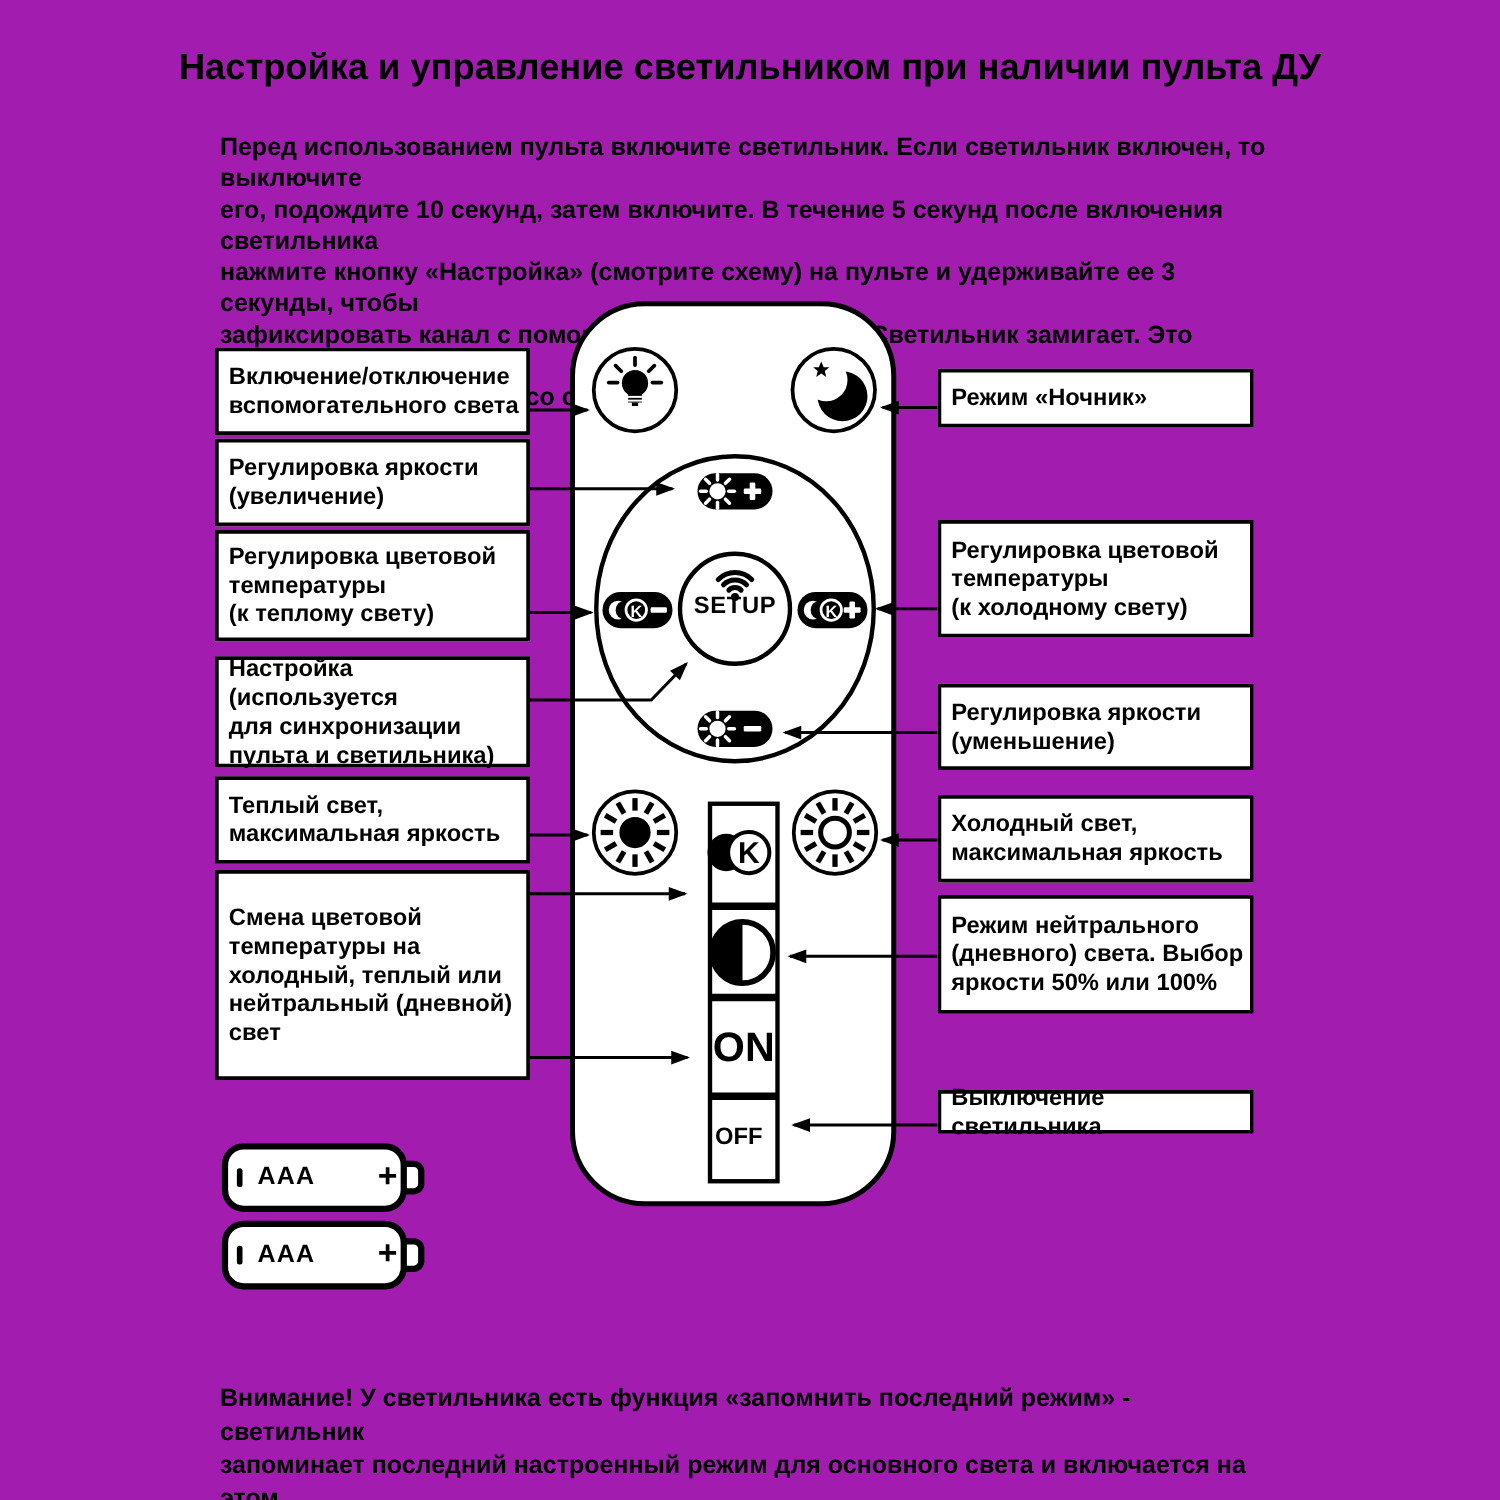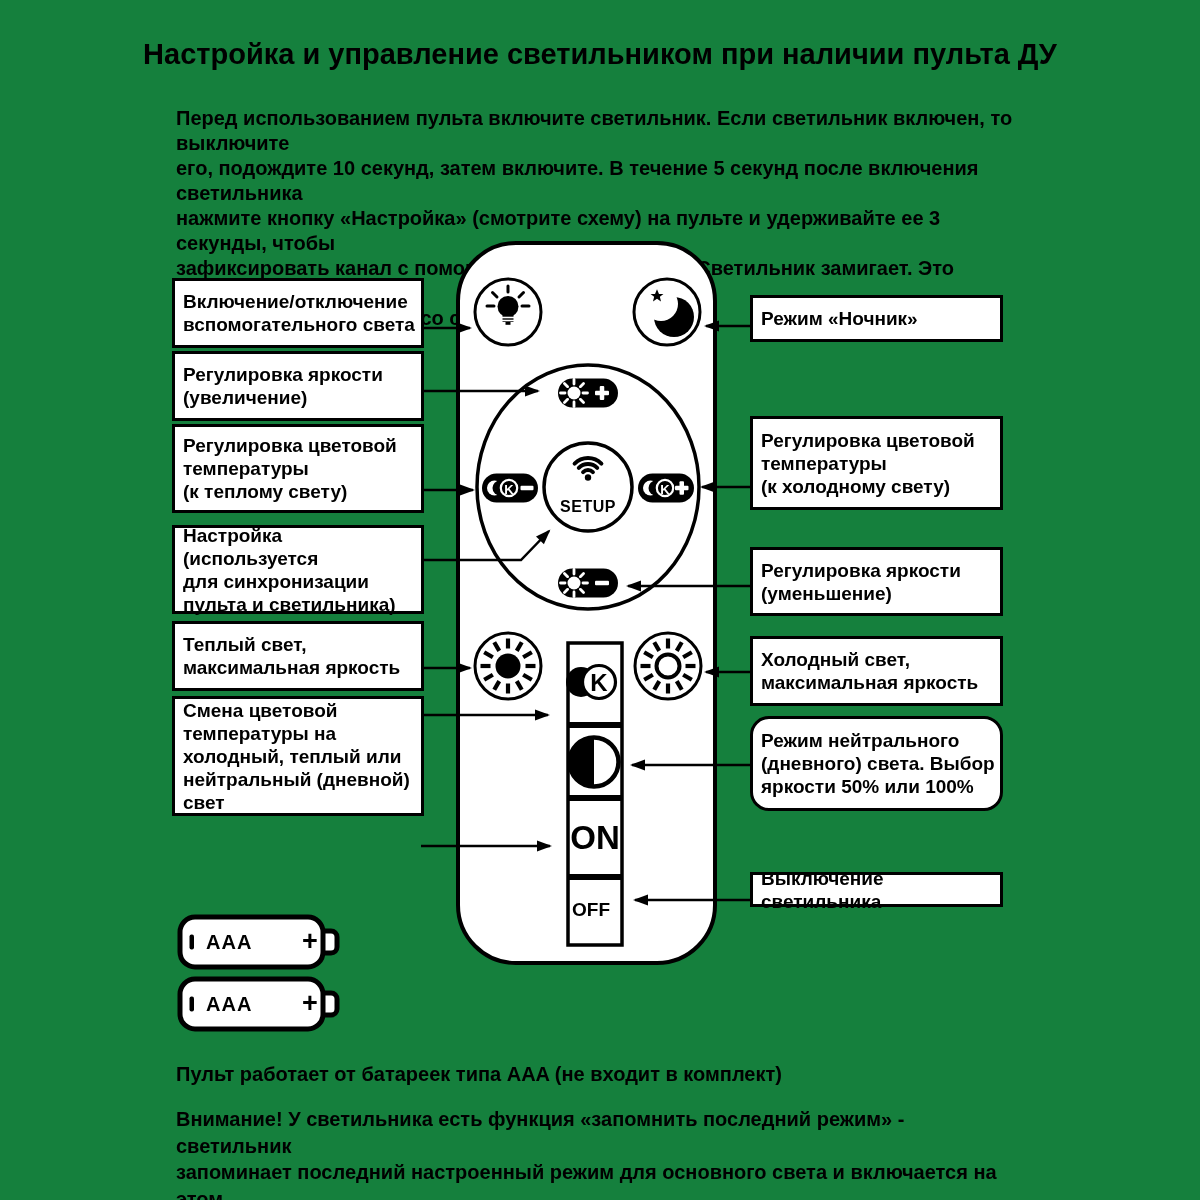--- a/index.html
+++ b/index.html
@@ -1,16 +1,16 @@
 <!DOCTYPE html>
 <html><head>
 <meta charset="utf-8">
 <style>
   html,body{margin:0;padding:0;background:#fff;}
-  .page{position:relative;width:1200px;height:1200px;background:#15803d;color:#000;
+  .page{position:relative;width:1200px;height:1200px;background:#a21caf;color:#000;
         font-family:"Liberation Sans",sans-serif;font-weight:bold;overflow:hidden;}
   .title{position:absolute;left:0;right:0;top:19px;text-align:center;
          font-size:29px;line-height:32px;}
   .para{position:absolute;white-space:pre-line;font-size:20px;line-height:25px;}
   .intro{left:176px;top:86px;width:860px;}
   .note{left:176px;top:1042px;width:860px;white-space:nowrap;}
   .warning{left:176px;top:1086px;width:830px;line-height:26.5px;}
   svg.art{position:absolute;left:0;top:0;z-index:1;}
   .box{position:absolute;z-index:2;border:3px solid #000;background:#fff;
        box-sizing:border-box;display:flex;align-items:center;
@@ -209,50 +209,49 @@
   <div class="box" style="left:172px;top:351px;width:252px;height:70px;">Регулировка яркости
 (увеличение)</div>
   <div class="box" style="left:172px;top:424px;width:252px;height:89px;">Регулировка цветовой
 температуры
 (к теплому свету)</div>
   <div class="box" style="left:172px;top:525px;width:252px;height:89px;">Настройка (используется
 для синхронизации
 пульта и светильника)</div>
   <div class="box" style="left:172px;top:621px;width:252px;height:70px;">Теплый свет,
 максимальная яркость</div>
-  <div class="box" style="left:172px;top:696px;width:252px;height:120px;">Смена цветовой
+  <div class="box" style="left:172px;top:696px;width:252px;height:168px;">Смена цветовой
 температуры на
 холодный, теплый или
 нейтральный (дневной)
 свет</div>
 
   <div class="box" style="left:750px;top:295px;width:253px;height:47px;">Режим «Ночник»</div>
   <div class="box" style="left:750px;top:416px;width:253px;height:94px;">Регулировка цветовой
 температуры
 (к холодному свету)</div>
   <div class="box" style="left:750px;top:547px;width:253px;height:69px;">Регулировка яркости
 (уменьшение)</div>
   <div class="box" style="left:750px;top:636px;width:253px;height:70px;">Холодный свет,
 максимальная яркость</div>
-  <div class="box" style="left:750px;top:716px;width:253px;height:95px;border-radius:19px;">Режим нейтрального
+  <div class="box" style="left:750px;top:716px;width:253px;height:95px;">Режим нейтрального
 (дневного) света. Выбор
 яркости 50% или 100%</div>
   <div class="box" style="left:750px;top:872px;width:253px;height:35px;">Выключение светильника</div>
 
-  <span class="lbl" style="left:588px;top:507px;font-size:16px;letter-spacing:0.5px;">SETUP</span>
+  <span class="lbl" style="left:588px;top:485px;font-size:19px;letter-spacing:0.5px;">SETUP</span>
   <span class="lbl" style="left:595px;top:838px;font-size:33px;">ON</span>
   <span class="lbl" style="left:591px;top:910px;font-size:19px;">OFF</span>
   <span class="lbl white" style="left:509px;top:488.5px;font-size:13px;">K</span>
   <span class="lbl white" style="left:665px;top:488.5px;font-size:13px;">K</span>
   <span class="lbl" style="left:599px;top:683px;font-size:24px;">K</span>
 
   <span class="lbl" style="left:206px;top:942px;font-size:20px;letter-spacing:1px;transform:translate(0,-50%);">AAA</span>
   <span class="lbl" style="left:310px;top:941px;font-size:27px;">+</span>
   <span class="lbl" style="left:206px;top:1004px;font-size:20px;letter-spacing:1px;transform:translate(0,-50%);">AAA</span>
   <span class="lbl" style="left:310px;top:1003px;font-size:27px;">+</span>
 
-  <p class="para note">Пульт работает от батареек типа AAA (не входит в комплект)</p>
   <p class="para warning">Внимание! У светильника есть функция «запомнить последний режим» - светильник
 запоминает последний настроенный режим для основного света и включается на этом
 режиме с пульта или от настенного переключателя. Функция не распространяется на
 вспомогательный свет.</p>
 
 </div>
 
 </body></html>

